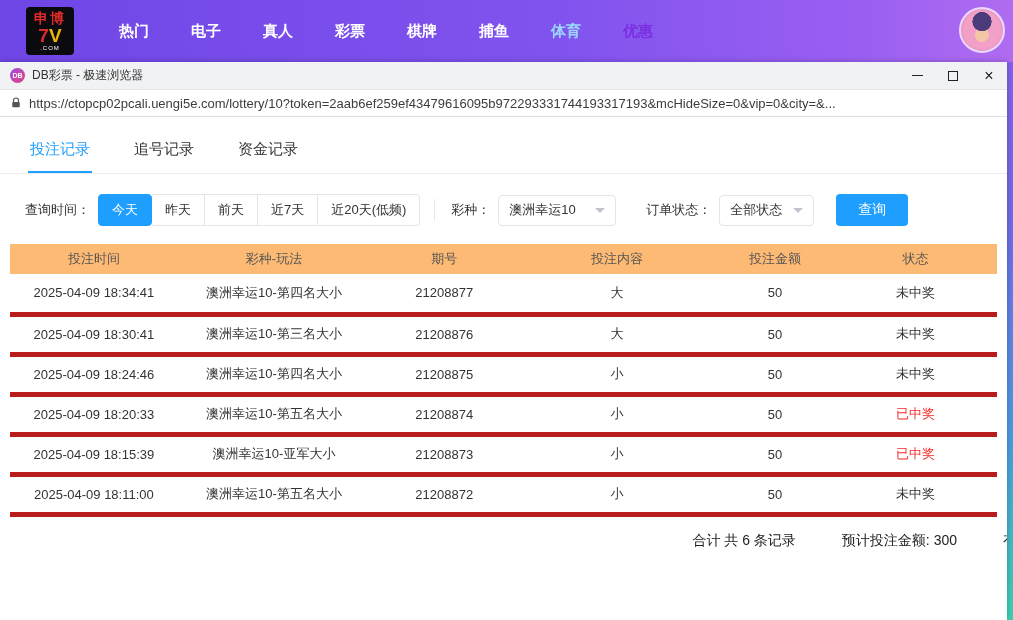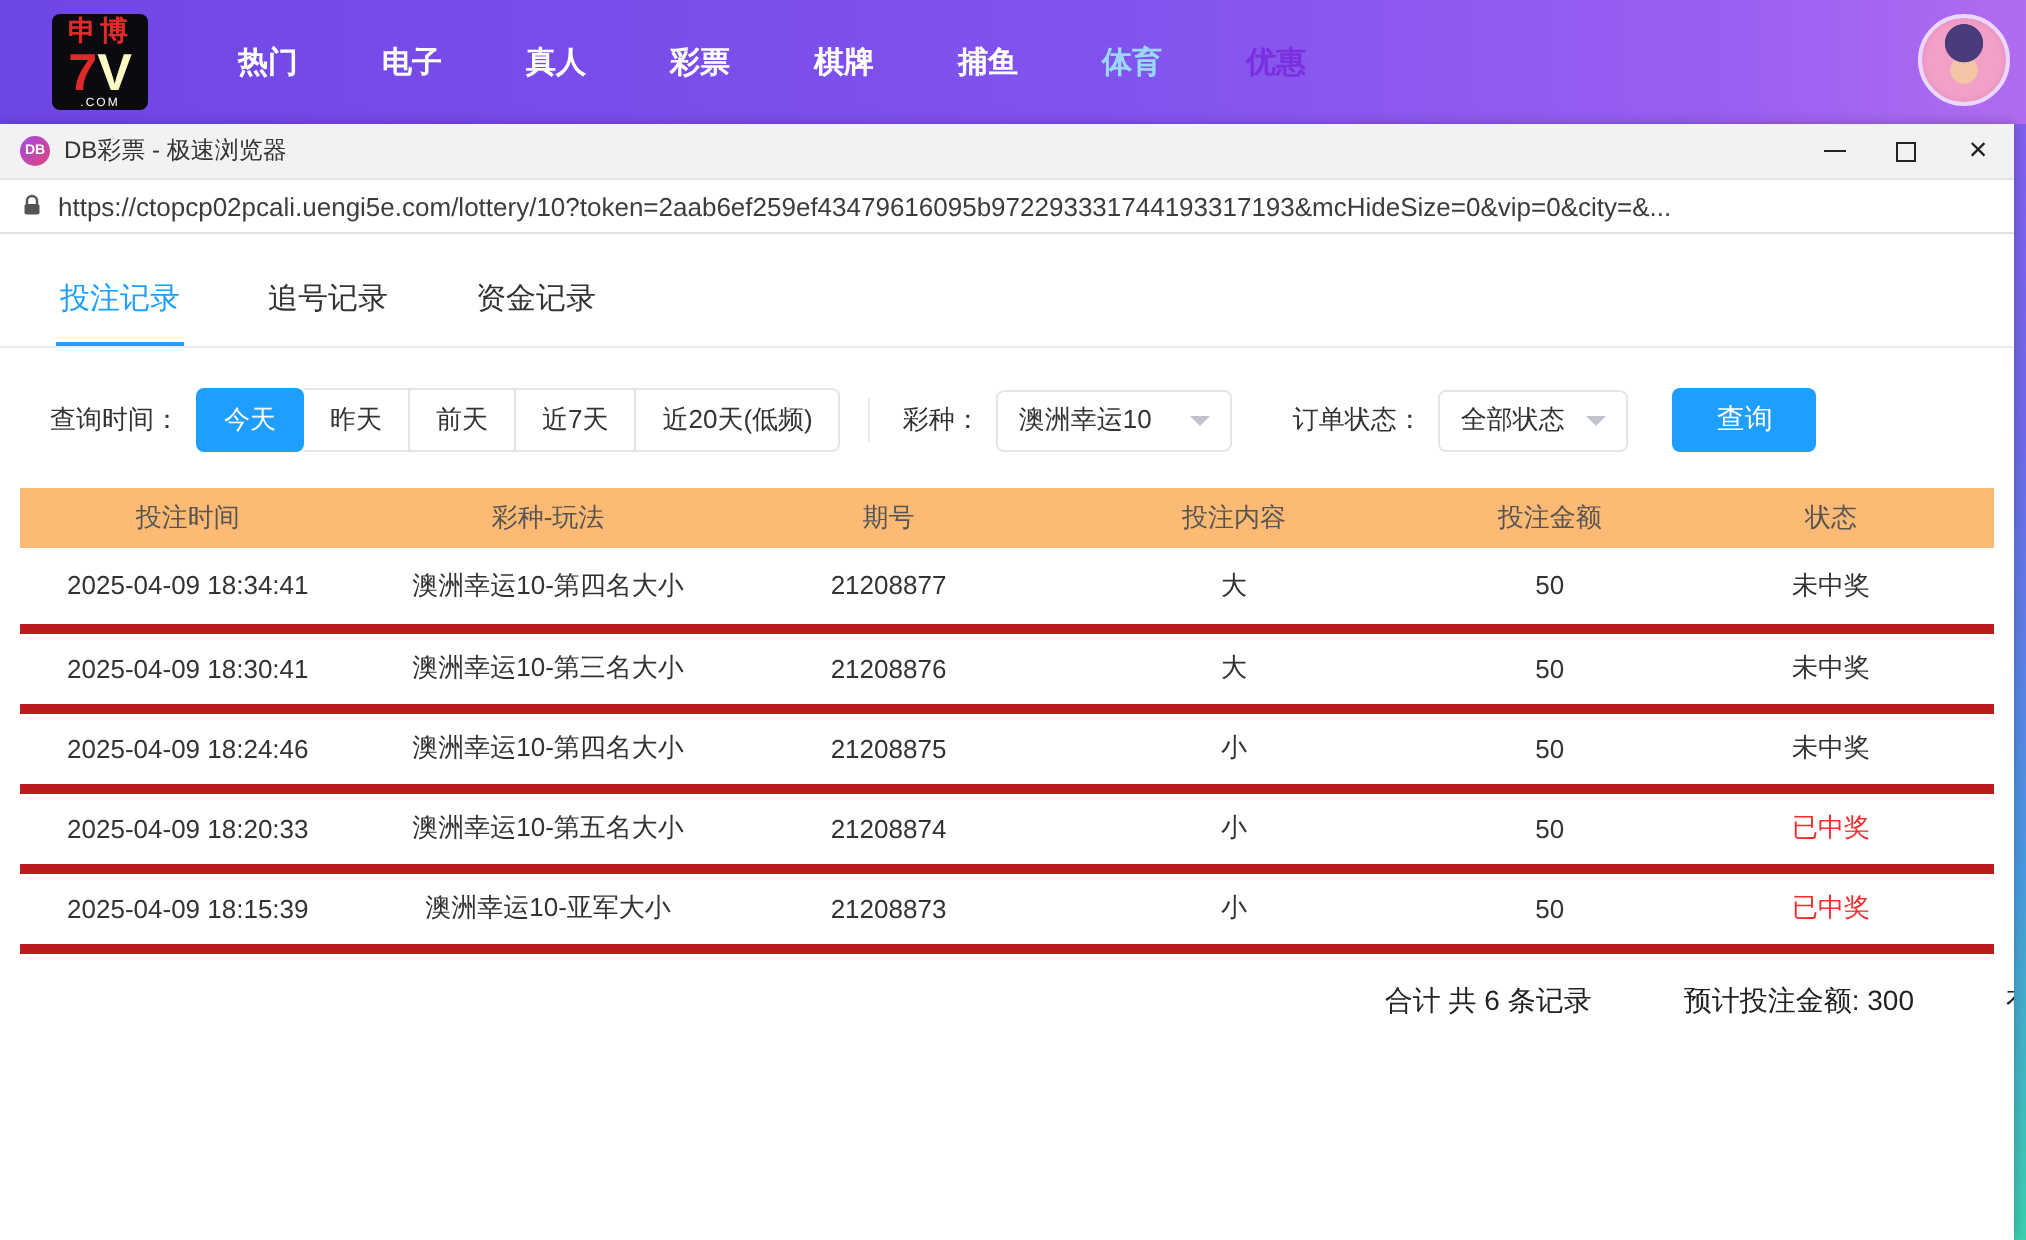--- a/index.html
+++ b/index.html
@@ -9,21 +9,21 @@
     background:linear-gradient(180deg,#8a5cf0 0%,#6f6ae8 35%,#4a9ae0 70%,#3bd0b0 100%); }
 
   
   .topbar { position:absolute; top:0; left:0; width:1013px; height:62px;
     background:linear-gradient(90deg,#6f46e6 0%,#8153ee 55%,#9a5ff2 85%,#b06cf0 100%);
     display:flex; align-items:center; }
   .logo { width:48px; height:48px; margin-left:26px; background:#0b0b0f; border-radius:4px;
     display:flex; flex-direction:column; align-items:center; justify-content:center; line-height:1;
     cursor:pointer; }
   .logo-cn { color:#e02a2a; font-size:14px; font-weight:bold; letter-spacing:2px; }
-  .logo-7v { color:#fef9c3; font-size:26px; font-weight:bold; margin-top:1px; }
+  .logo-7v { color:#eab308; font-size:19px; font-weight:bold; margin-top:1px; }
   .logo-7v::first-letter { color:#e02a2a; }
   .logo-com { color:#ffffff; font-size:6px; letter-spacing:1px; }
   .nav { display:flex; align-items:center; margin-left:24px; gap:0; }
   .nav a { display:block; padding:0 21px; color:#ffffff; font-size:15px; font-weight:bold;
     text-decoration:none; white-space:nowrap; cursor:pointer; }
   .avatar { position:absolute; right:8px; top:7px; width:46px; height:46px; border-radius:50%;
     background:
       radial-gradient(circle at 50% 30%, #4a3b7a 0 26%, transparent 27%),
       radial-gradient(circle at 50% 62%, #f3c6a6 0 20%, transparent 21%),
       radial-gradient(circle at 50% 50%, #f2a0c8 0 60%, #d77bb4 100%);
@@ -222,20 +222,28 @@
           <td class="status won">已中奖</td>
         </tr>
         <tr>
           <td>2025-04-09 18:15:39</td>
           <td>澳洲幸运10-亚军大小</td>
           <td>21208873</td>
           <td>小</td>
           <td>50</td>
           <td class="status won">已中奖</td>
         </tr>
+        <tr>
+          <td>2025-04-09 18:11:00</td>
+          <td>澳洲幸运10-第五名大小</td>
+          <td>21208872</td>
+          <td>小</td>
+          <td>50</td>
+          <td class="status">未中奖</td>
+        </tr>
       </tbody>
     </table>
 
     <div class="summary">
       <div class="summary-inner">
         <span>合计 共 6 条记录</span>
         <span>预计投注金额: 300</span>
         <span>有效投注金</span>
       </div>
     </div>

